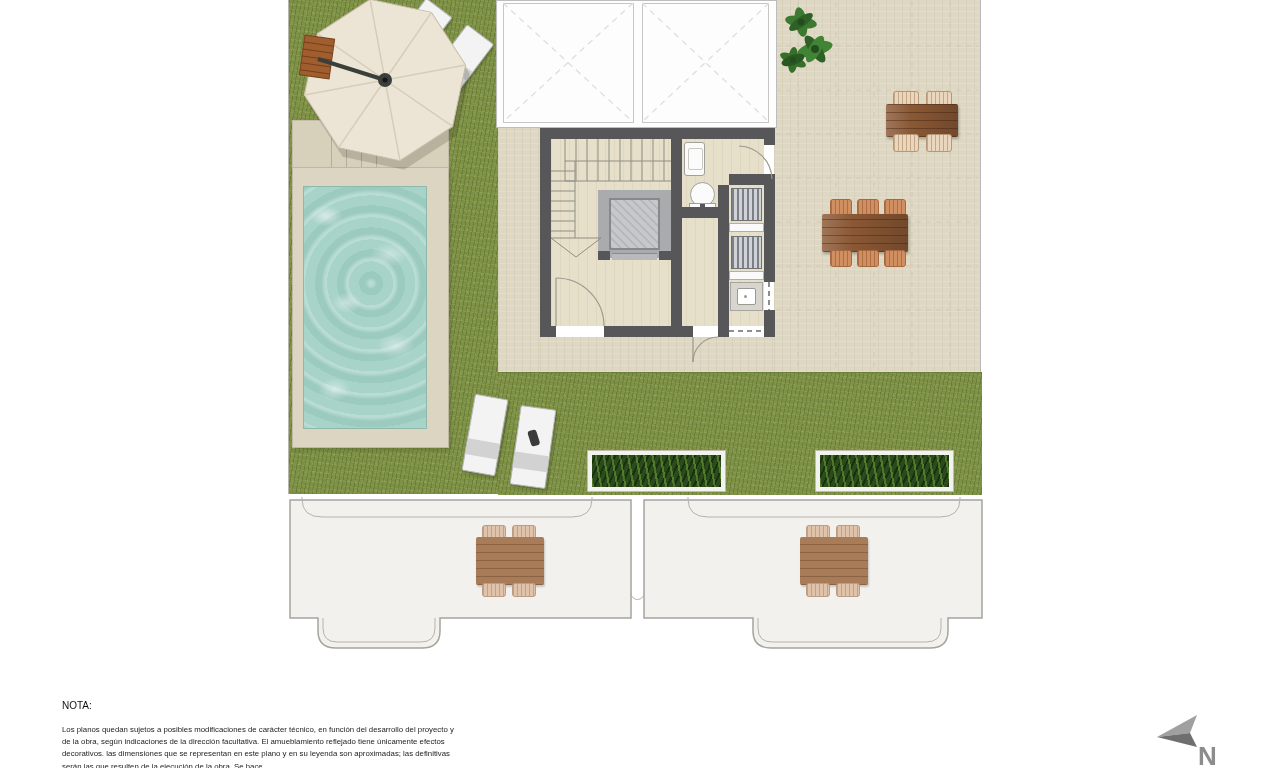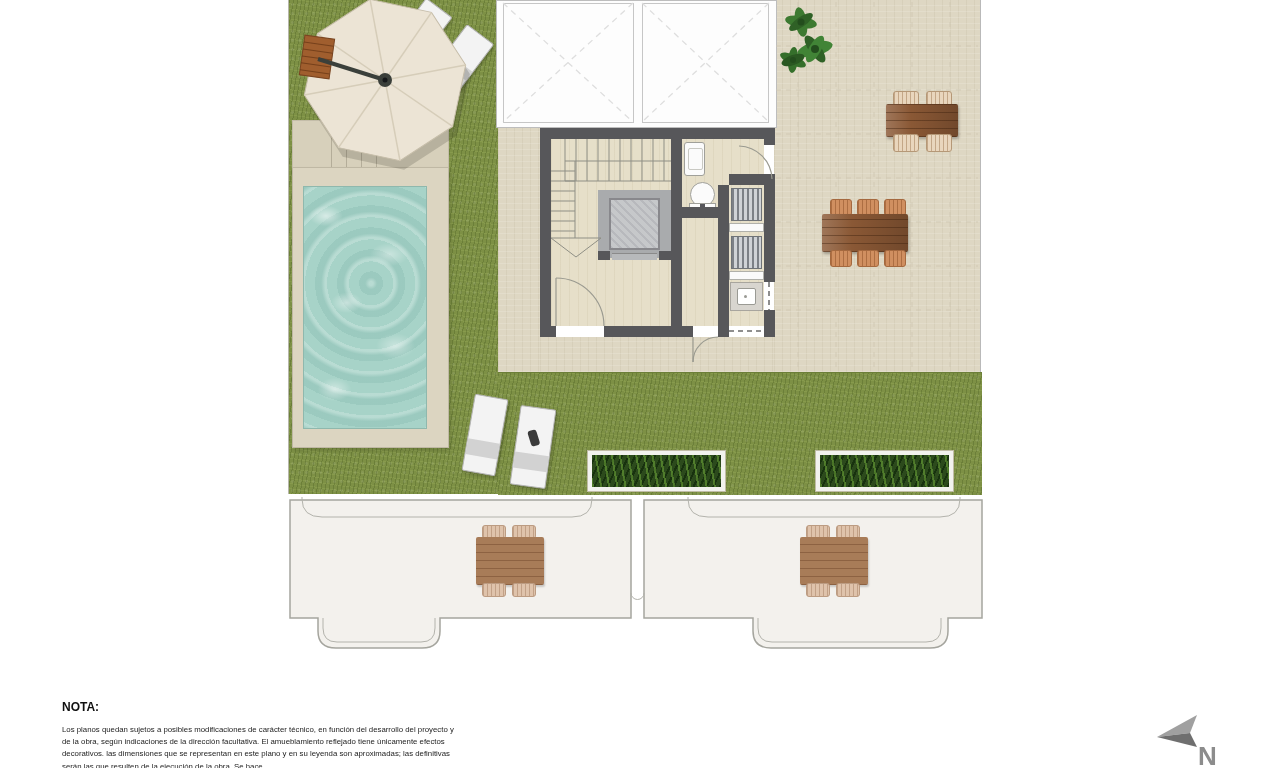--- a/index.html
+++ b/index.html
@@ -61,21 +61,21 @@
   
   .elev-outer{background:#a9abad;}
   .elev-inner{background-color:#c6c8ca;border:2px solid #88888c;box-sizing:border-box;
     background-image:repeating-linear-gradient(45deg, rgba(150,150,158,.3) 0 2px, transparent 2px 6px);}
   .fixture{background:#fbfbfb;border:1px solid #a0a09a;box-sizing:border-box;}
   .louver{background-color:#cfd2d6;border:1px solid #6f7378;box-sizing:border-box;
     background-image:repeating-linear-gradient(90deg, #7c8086 0 2px, transparent 2px 5px);}
   .shelf{background:#fafafa;border:1px solid #b0b0aa;box-sizing:border-box;}
   .sinkbox{background:#d8d5cf;border:1px solid #a8a59e;box-sizing:border-box;}
   
-  .note-title{font-size:12px;font-weight:bold;color:#111;}
+  .note-title{font-size:10px;font-weight:normal;color:#111;}
   .note-body{font-size:7.8px;line-height:12.2px;color:#1c1c1c;}
   svg{display:block;}
 </style>
 </head>
 <body>
 
 <div id="canvas">
 
   <div class="abs grass" style="left:288px;top:0;width:210px;height:494px;border-left:1px solid #b7b7ab;border-right:1px solid #cfc9b5;"></div>
   <div class="abs grass" style="left:498px;top:372px;width:484px;height:122px;border-top:1px solid #6c7f38;"></div>

